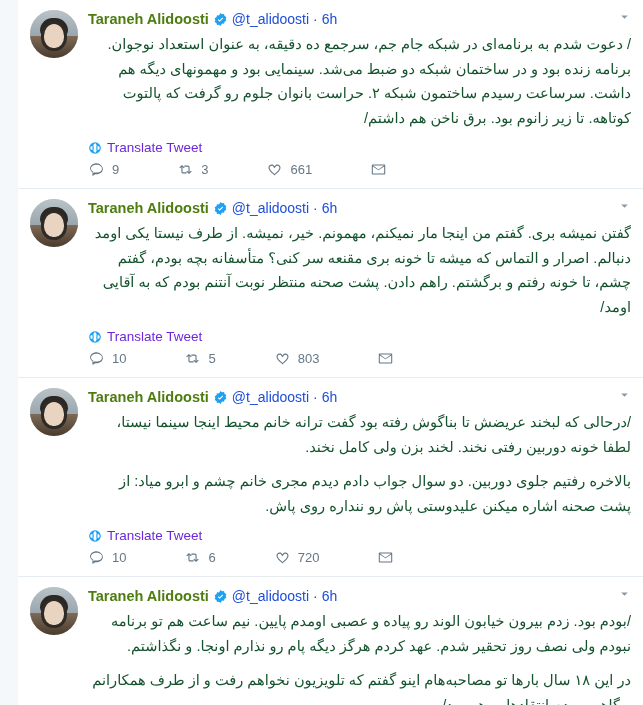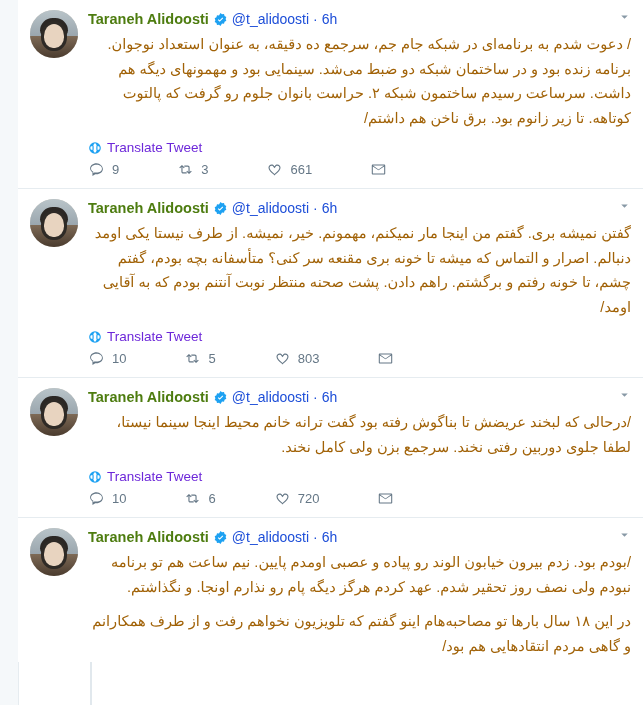--- a/index.html
+++ b/index.html
@@ -112,21 +112,21 @@
     margin-left: auto;
     color: #8899a6;
     font-size: 12px;
     padding-left: 8px;
   }
   .text {
     direction: rtl;
     text-align: right;
     font-size: 14.6px;
     line-height: 1.68;
-    color: #a16207;
+    color: #14532d;
     margin-top: 4px;
     word-wrap: break-word;
     unicode-bidi: plaintext;
   }
   .text p {
     margin: 0 0 10px 0;
   }
   .text p:last-child { margin-bottom: 0; }
   .translate {
     display: flex;
@@ -340,21 +340,22 @@
           <span class="handle">@t_alidoosti</span>
           <span class="dot">·</span>
           <span class="time">6h</span>
           <span class="caret">
             <svg viewBox="0 0 24 24" width="13" height="13">
                 <path d="M12 16l-6-6h12z"></path>
               </svg>
           </span>
         </div>
         <div class="text">
-          <p>/درحالی که لبخند عریضش تا بناگوش رفته بود گفت ترانه خانم محیط اینجا سینما نیستا، لطفا جلوی دوربین رفتی نخند. سرجمع بزن ولی کامل نخند.</p>
+          <p>/درحالی که لبخند عریضش تا بناگوش رفته بود گفت ترانه خانم محیط اینجا سینما نیستا، لطفا خونه دوربین رفتی نخند. لخند بزن ولی کامل نخند.</p>
+          <p>بالاخره رفتیم جلوی دوربین. دو سوال جواب دادم دیدم مجری خانم چشم و ابرو میاد: از پشت صحنه اشاره میکنن علیدوستی پاش رو ننداره روی پاش.</p>
         </div>
         <div class="translate">
           <span class="globe">
             <svg viewBox="0 0 24 24" width="14" height="14">
                 <path fill="#1da1f2" d="M12 2a10 10 0 100 20 10 10 0 000-20zm0 2c1.3 0 2.5 2.1 3 5H9c.5-2.9 1.7-5 3-5zM5.1 9h2.8c-.1.9-.2 2-.2 3s.1 2.1.2 3H5.1A8 8 0 014 12c0-1.1.4-2.1 1.1-3zm4.8 0h4.2c.1.9.2 2 .2 3s-.1 2.1-.2 3H9.9c-.1-.9-.2-2-.2-3s.1-2.1.2-3zm6.2 0h2.8c.7.9 1.1 1.9 1.1 3s-.4 2.1-1.1 3h-2.8c.1-.9.2-2 .2-3s-.1-2.1-.2-3zM12 20c-1.3 0-2.5-2.1-3-5h6c-.5 2.9-1.7 5-3 5z"></path>
               </svg>
           </span>
           <span>Translate Tweet</span>
         </div>
         <div class="actions">

